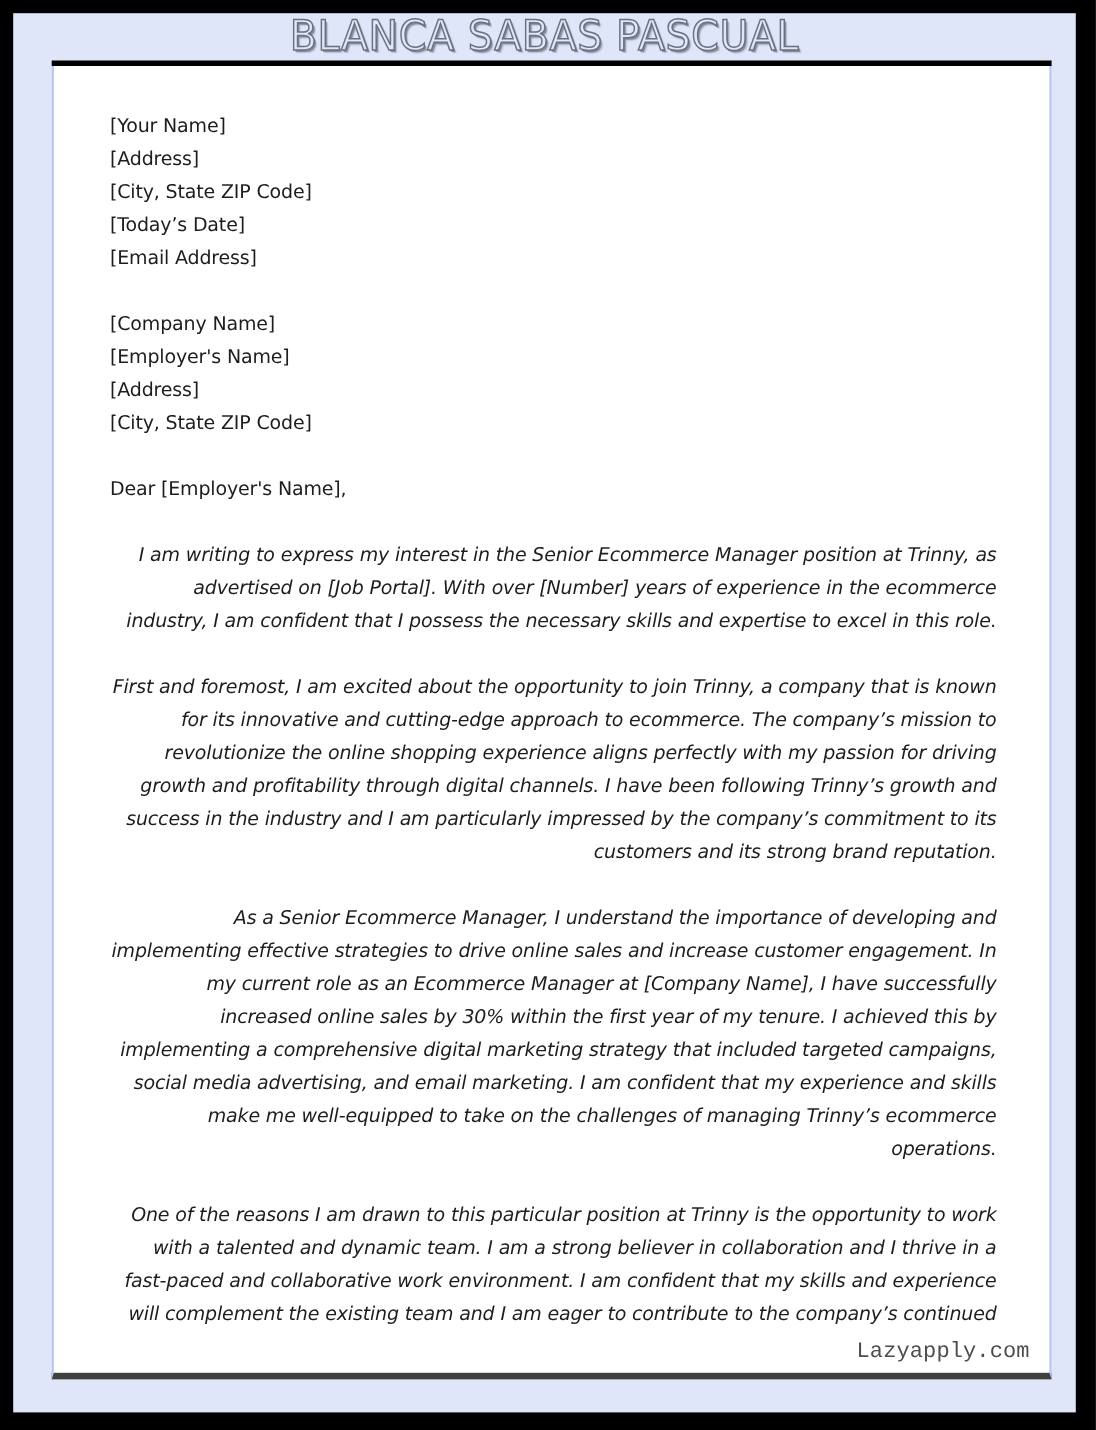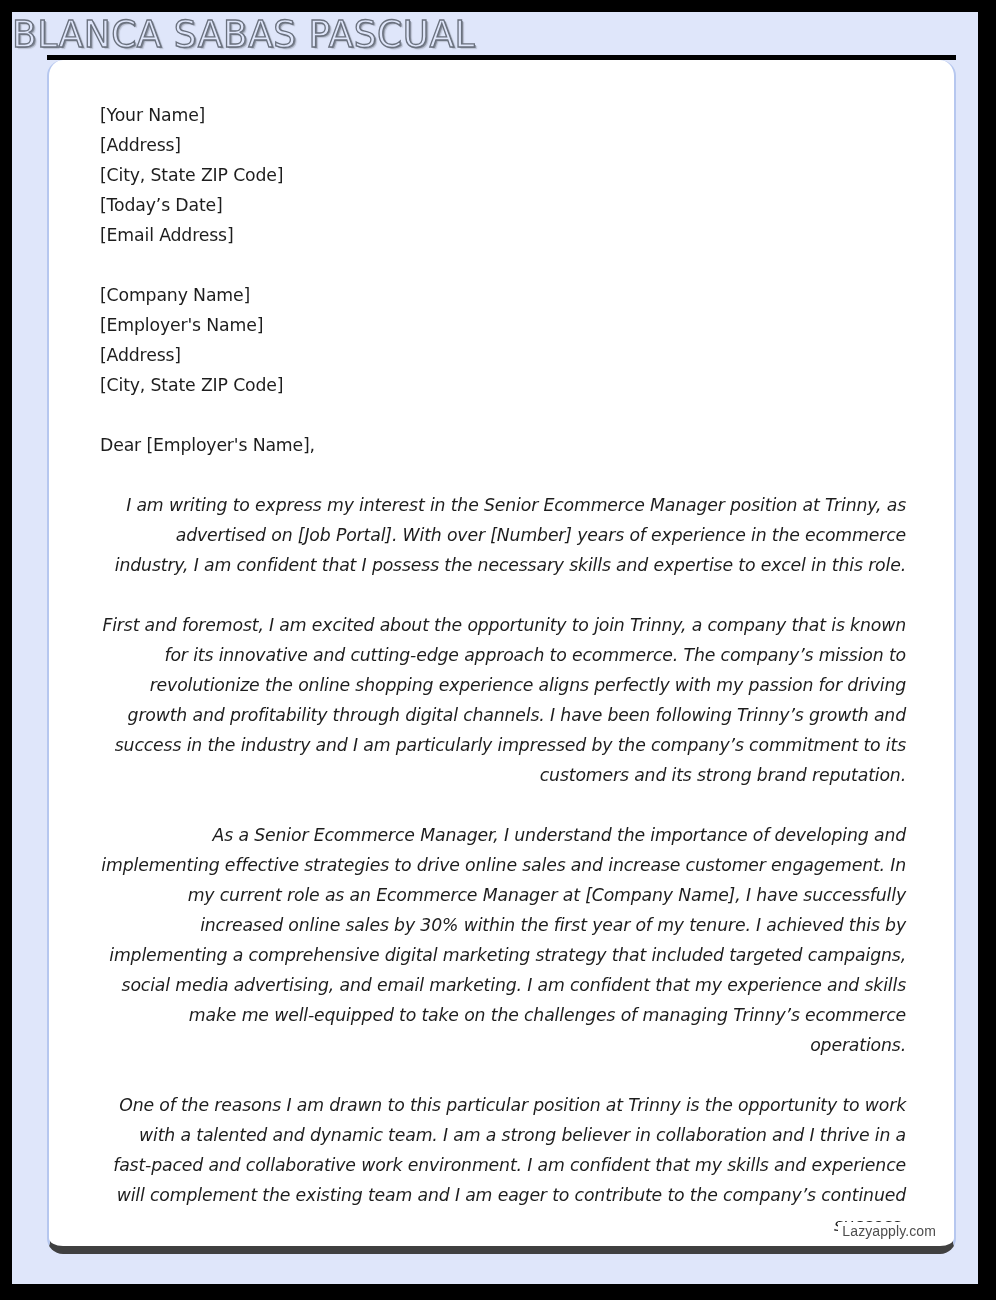--- a/index.html
+++ b/index.html
@@ -33,21 +33,21 @@
 
   
   .doc-header {
     position: absolute;
     top: 0;
     left: 0;
     right: 0;
     height: 43px;
     display: flex;
     align-items: center;
-    justify-content: flex-start;
+    justify-content: center;
   }
 
   .doc-title {
     font-family: "DejaVu Sans", "Liberation Sans", sans-serif;
     font-size: 36px;
     font-weight: 400;
     letter-spacing: 0.5px;
     line-height: 1;
     color: #dfe6fa;
     -webkit-text-stroke: 1.3px #6a717e;
@@ -72,23 +72,22 @@
   
   .letter-sheet {
     position: absolute;
     top: 48px;
     left: 35px;
     right: 22px;
     bottom: 30px;
     background: #ffffff;
     border-left: 2px solid #b6c7ef;
     border-right: 2px solid #b6c7ef;
-    border-bottom: 8px solid #404040;
+    border-bottom: 6px solid #404040;
     overflow: hidden;
-    border-radius: 16px;
   }
 
   .letter-body {
     padding: 40px 48px 0 51px;
     font-family: "DejaVu Sans", "Liberation Sans", sans-serif;
     font-size: 17.3px;
     line-height: 30px;
     color: #1d1d1d;
     letter-spacing: -0.15px;
   }
@@ -104,22 +103,22 @@
     margin: 0;
     text-align: right;
     font-style: italic;
   }
 
   
   .watermark {
     position: absolute;
     right: 14px;
     bottom: 6px;
-    font-family: Liberation Sans, sans-serif;
-    font-size: 14px;
+    font-family: Liberation Mono, monospace;
+    font-size: 20px;
     color: #4d4d4d;
     letter-spacing: 0.1px;
     background: #ffffff;
     padding: 1px 4px;
   }
 </style>
 </head>
 <body>
 
 <div class="page-frame">

